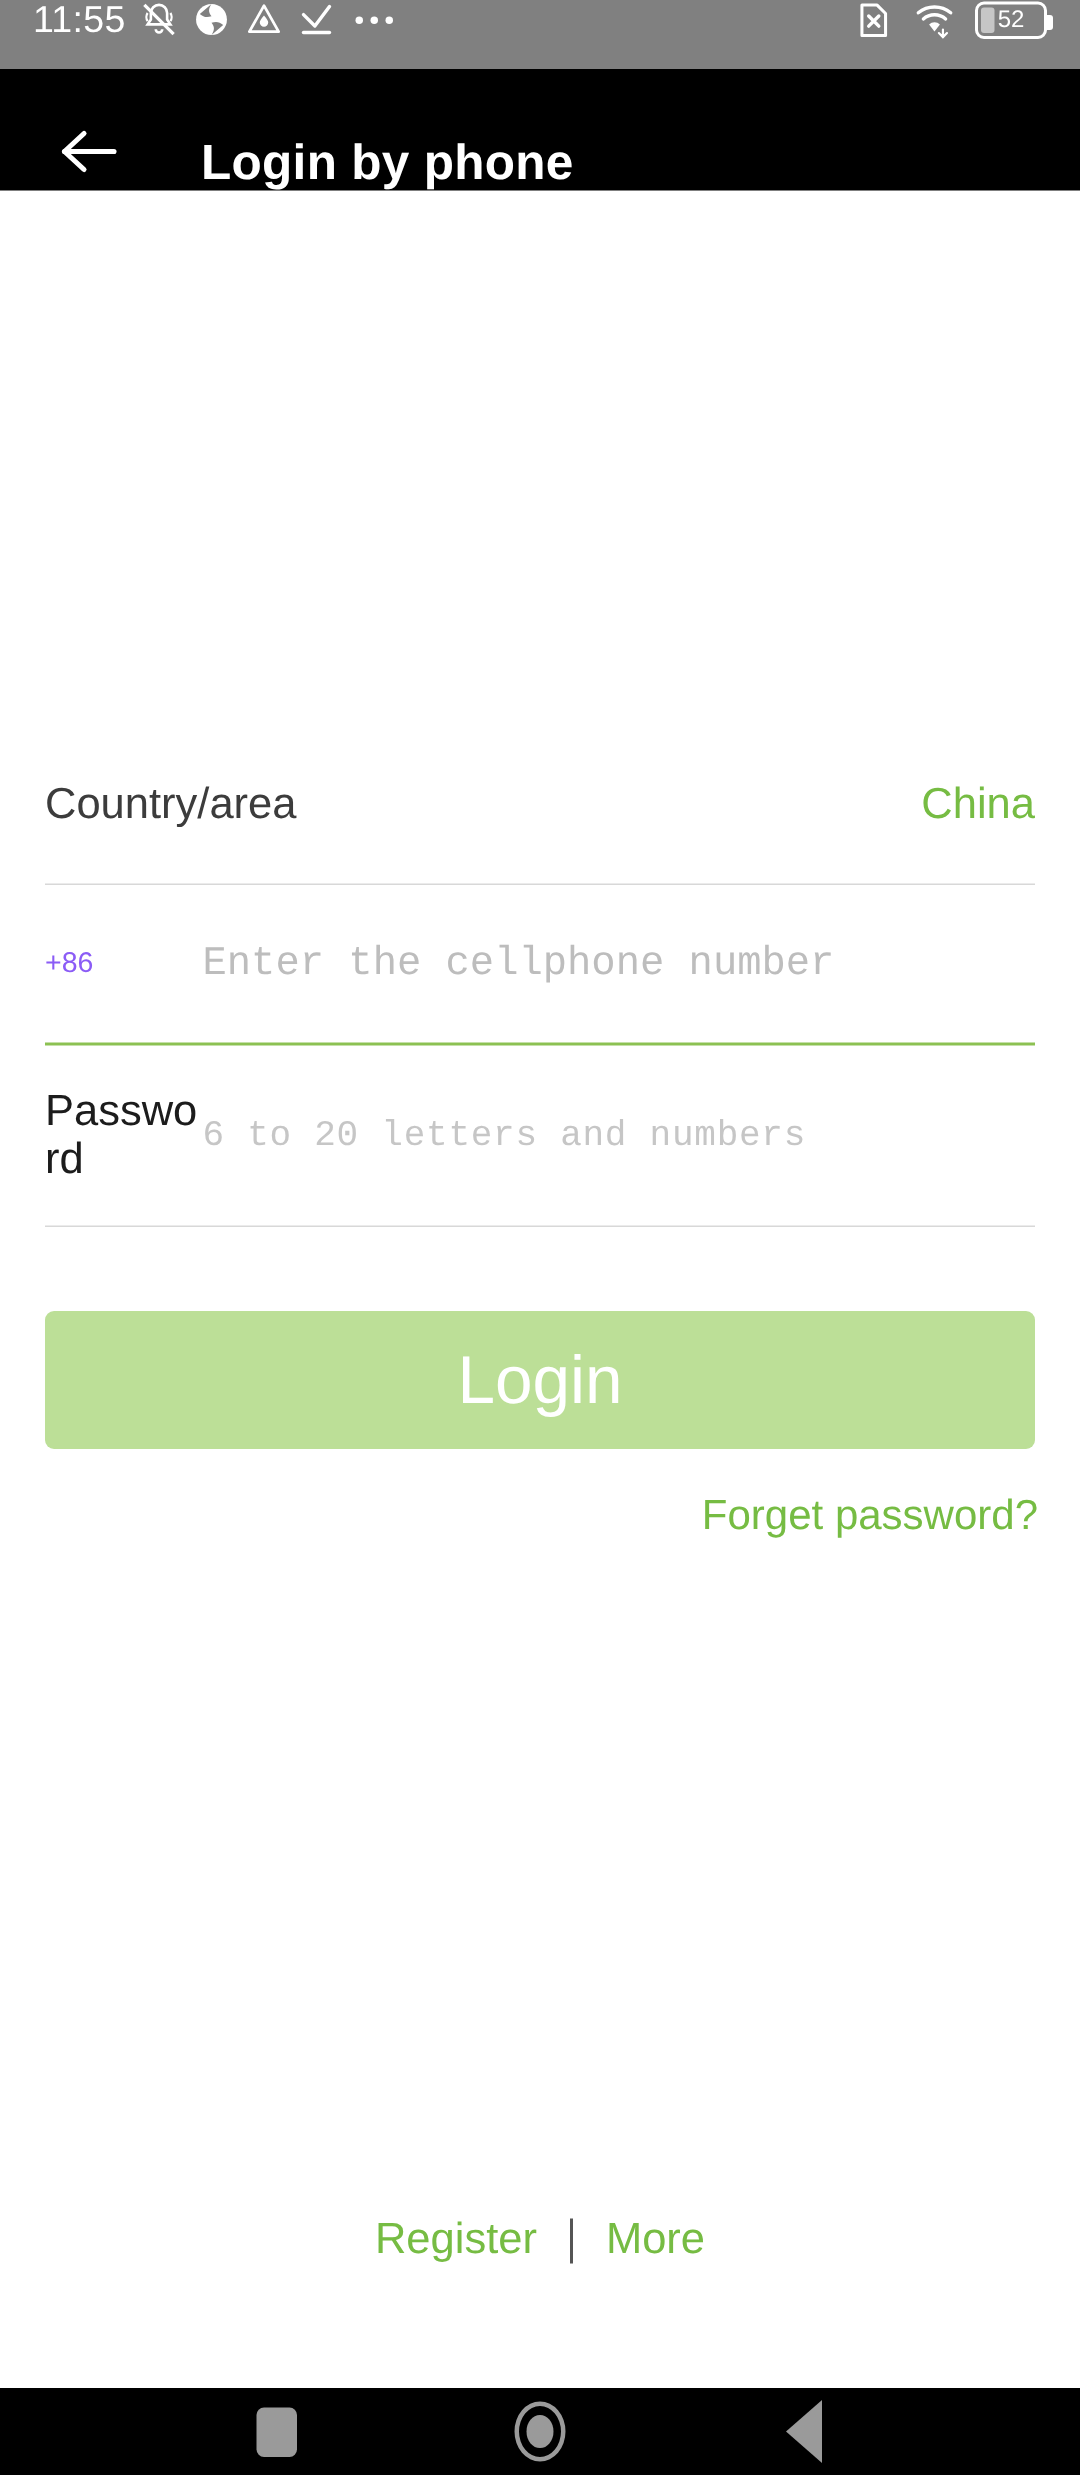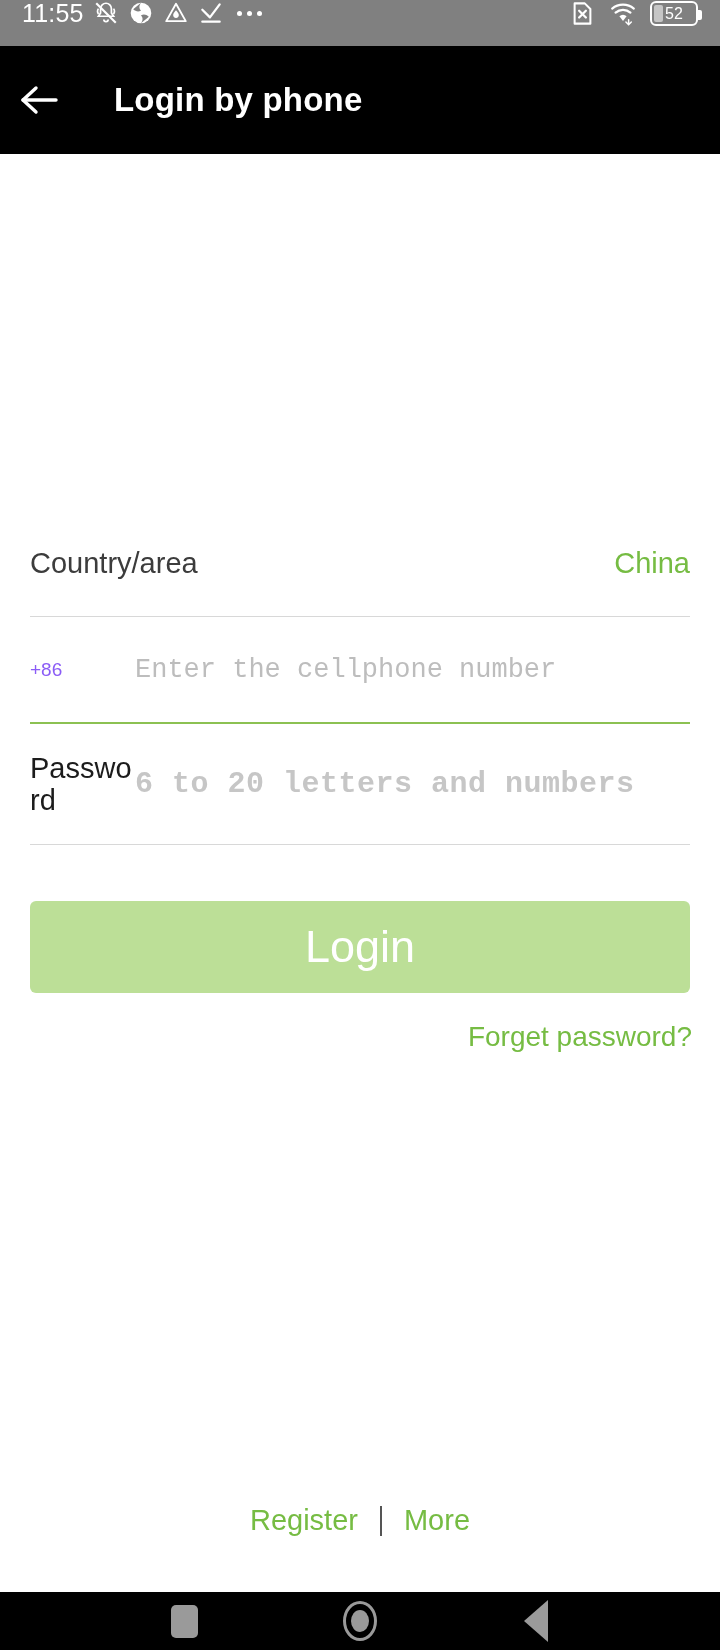--- a/index.html
+++ b/index.html
@@ -35,23 +35,23 @@
     width:4px; height:10px; background:#fff; border-radius:0 2px 2px 0;
   }
   .batt span{ font-size:16px; line-height:1; font-weight:400; }
   .batt .fill{
     position:absolute; left:2px; top:2px; bottom:2px; width:9px;
     background:#ffffff; opacity:.55; border-radius:2px;
   }
 
   
   .app-bar{
-    height:108px; width:720px; background:#000000;
-    display:flex; align-items:center;
-    padding-left:14px;
+    height:81px; width:720px; background:#000000;
+    display:flex; align-items:flex-end;
+    padding-left:34px;
   }
   .back-arrow{
     width:52px; height:52px; display:flex; align-items:center; justify-content:center;
     flex:none;
   }
   .app-title{
     color:#ffffff; font-size:33px; font-weight:700;
     margin-left:48px; letter-spacing:.2px;
   }
 
@@ -80,25 +80,24 @@
   }
   .input-ph::placeholder{ color:#bdbdbd; opacity:1; }
 
   .row-pass{ height:120px; align-items:center; }
   .pass-label{
     font-size:29px; color:#1c1c1c;
     width:105px; flex:none; line-height:1.12;
     word-break:break-all;
   }
   .input-pw{
-    font-size:30px; color:#c6c6c6; flex:1;
+    font-size:24px; color:#c6c6c6; flex:1;
     font-family:"Liberation Mono", monospace;
     background:transparent; border:none; outline:none;
     letter-spacing:.5px;
-    font-weight:bold;
   }
   .input-pw::placeholder{ color:#c6c6c6; opacity:1; }
 
   .login-wrap{ padding:56px 30px 0; }
   .login-btn{
     width:100%; height:92px; border:none; border-radius:6px;
     background:#bcdf97; color:#ffffff; font-size:45px;
     font-family:"Liberation Sans", sans-serif; cursor:pointer;
     display:flex; align-items:center; justify-content:center;
   }

